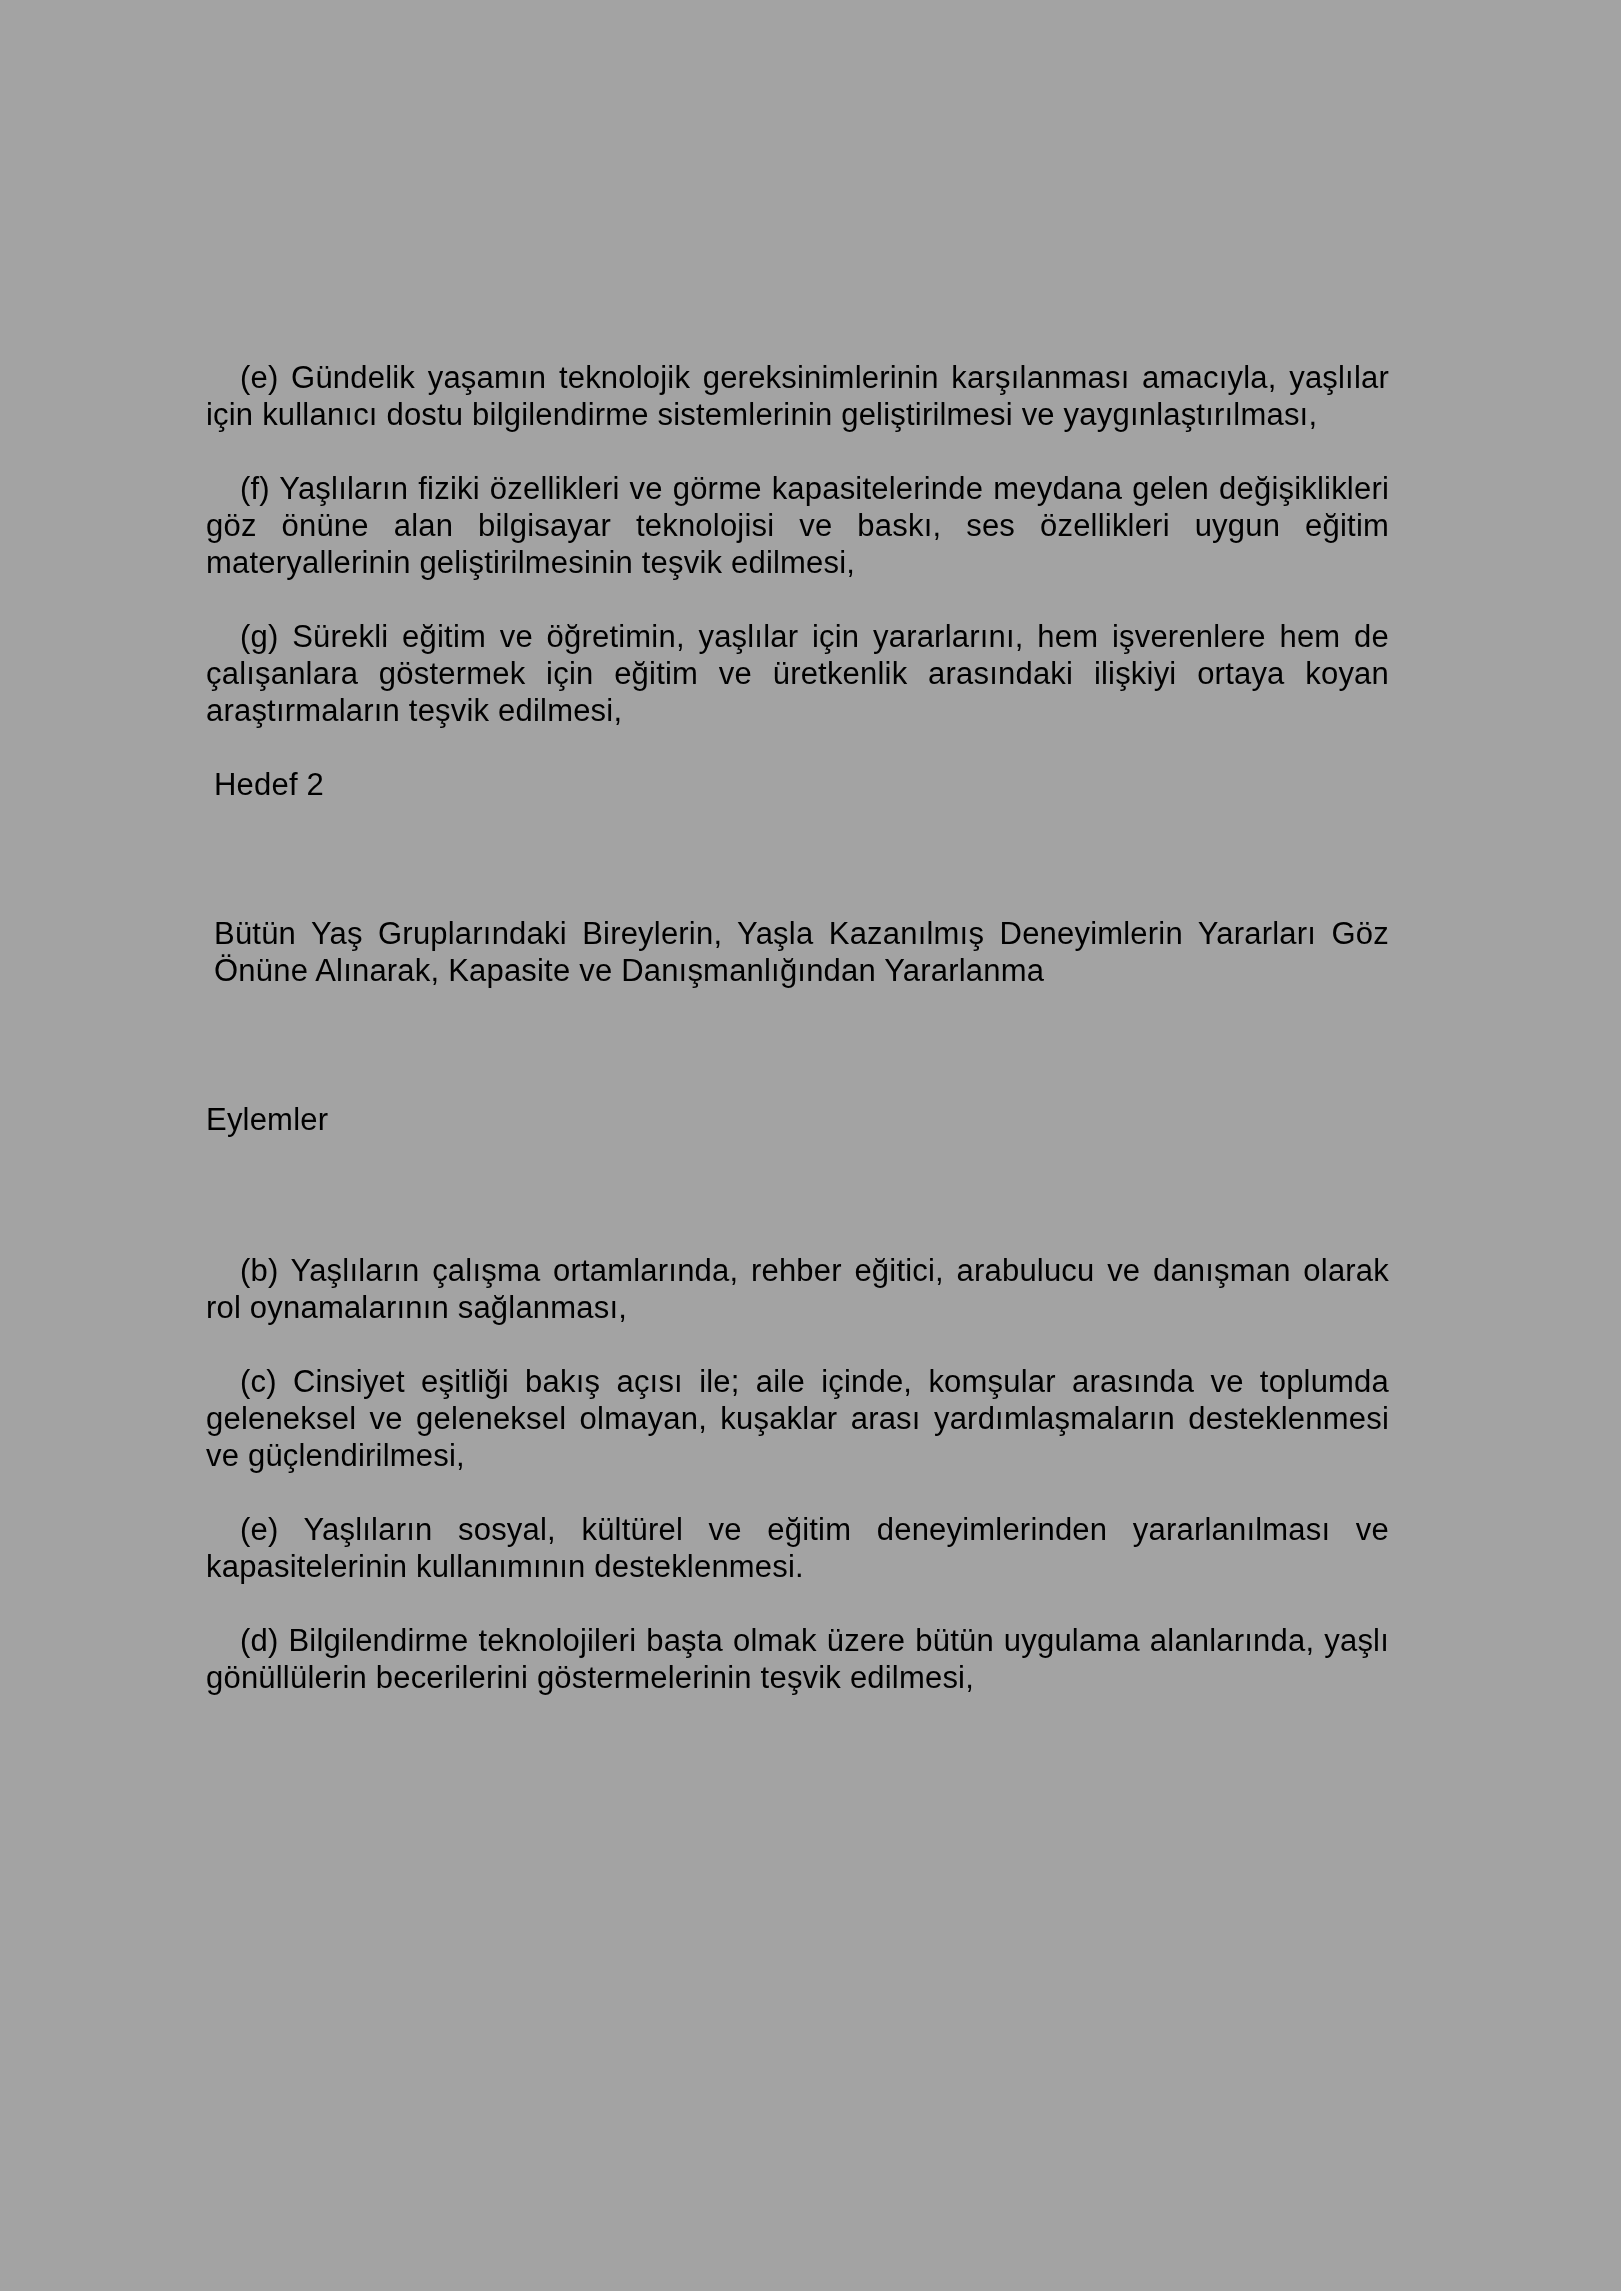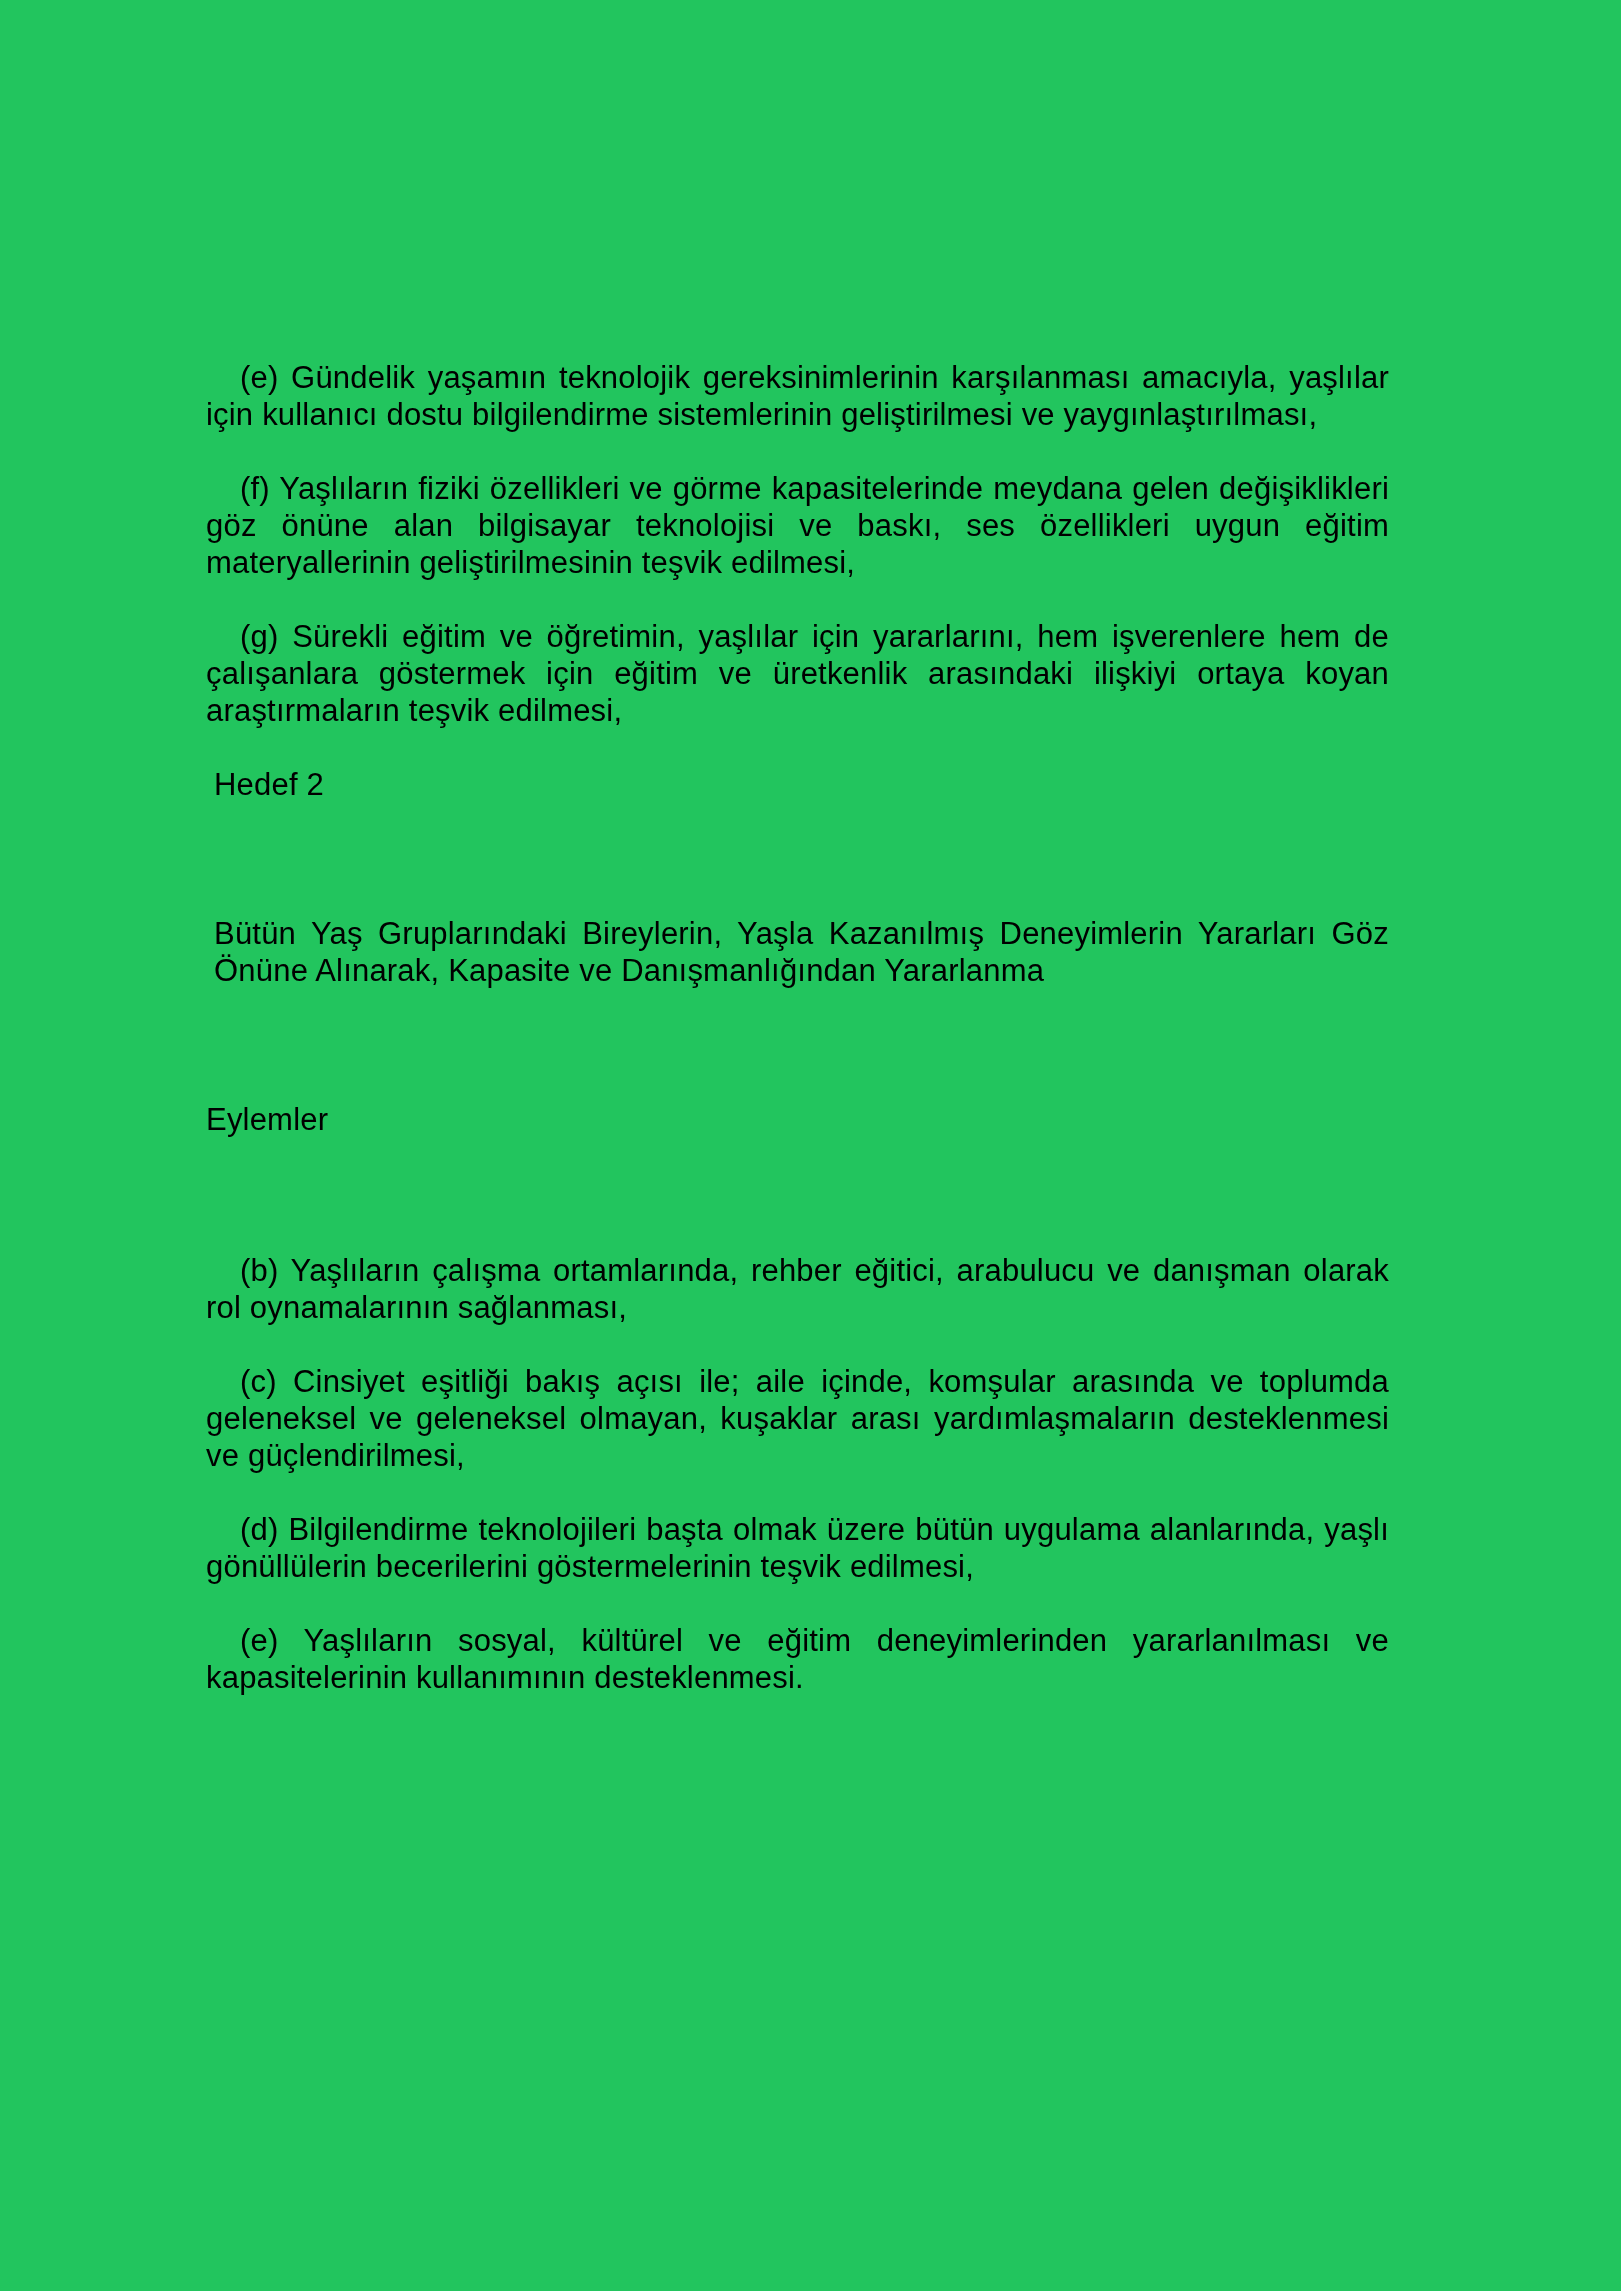--- a/index.html
+++ b/index.html
@@ -11,21 +11,21 @@
     width: 1621px;
     height: 2292px;
     overflow: hidden;
     font-family: "Liberation Sans", sans-serif;
     color: #000000;
   }
   .page {
     position: relative;
     width: 1621px;
     height: 2292px;
-    background: #22c55e;
+    background: #a3a3a3;
   }
   .content {
     position: absolute;
     left: 206px;
     top: 359px;
     width: 1183px;
     font-size: 31px;
     line-height: 37px;
     letter-spacing: 0.2px;
   }
@@ -64,19 +64,19 @@
 
     <p class="block gap-large">Bütün Yaş Gruplarındaki  Bireylerin,  Yaşla Kazanılmış  Deneyimlerin Yararları  Göz  Önüne  Alınarak,  Kapasite   ve   Danışmanlığından Yararlanma</p>
 
     <p class="block no-justify gap-medium">Eylemler</p>
 
 
     <p class="block indent">(b) Yaşlıların çalışma ortamlarında, rehber eğitici, arabulucu ve danışman olarak rol oynamalarının sağlanması,</p>
 
     <p class="block indent">(c) Cinsiyet eşitliği bakış açısı ile; aile içinde, komşular arasında ve toplumda geleneksel ve geleneksel olmayan, kuşaklar arası  yardımlaşmaların desteklenmesi ve güçlendirilmesi,</p>
 
+    <p class="block indent">(e) Yaşlıların sosyal, kültürel ve eğitim deneyimlerinden yararlanılması ve kapasitelerinin kullanımının  desteklenmesi.</p>
+
     <p class="block indent">(d) Bilgilendirme teknolojileri başta olmak üzere bütün uygulama alanlarında, yaşlı gönüllülerin becerilerini  göstermelerinin teşvik edilmesi,</p>
-
-    <p class="block indent">(e) Yaşlıların sosyal, kültürel ve eğitim deneyimlerinden yararlanılması ve kapasitelerinin kullanımının  desteklenmesi.</p>
 
   </div>
 </div>
 
 
 </body></html>

